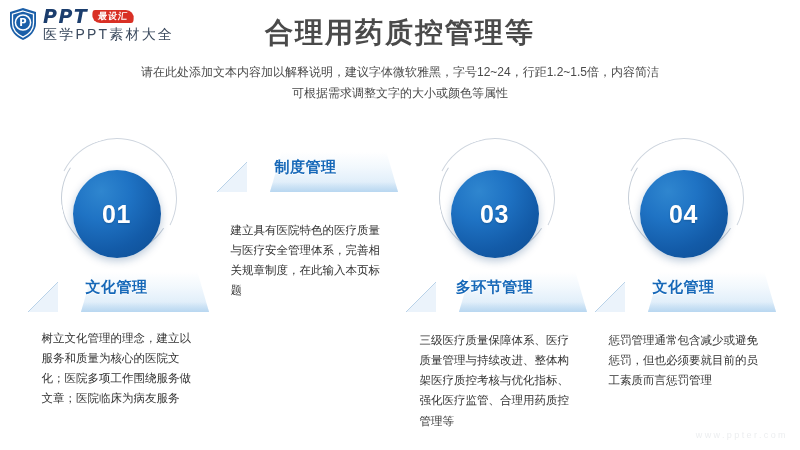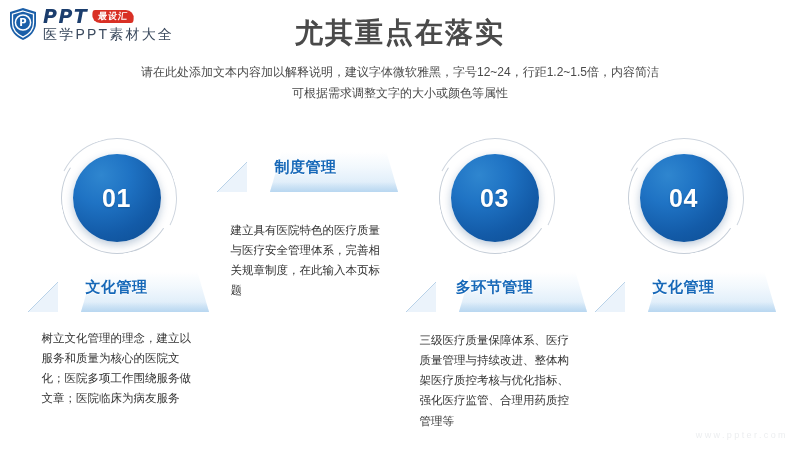--- a/index.html
+++ b/index.html
@@ -109,21 +109,21 @@
     align-items: center;
     position: relative;
   }
 
   
   .circle-wrap {
     position: relative;
     width: 120px;
     height: 120px;
     display: flex;
-    align-items: center;
+    align-items: flex-end;
     justify-content: center;
   }
   .arc {
     position: absolute;
     inset: 0;
     border-radius: 50%;
     border: 1px solid transparent;
   }
   .arc-a {
     border-top-color: #cfd6df;
@@ -240,21 +240,21 @@
   </div>
   <div class="logo-textwrap">
     <div class="logo-row1">
       <span class="logo-ppt">PPT</span>
       <span class="logo-badge">最设汇</span>
     </div>
     <div class="logo-row2">医学PPT素材大全</div>
   </div>
 </div>
 
-<div class="page-title">尤其重点在落实</div>
+<div class="page-title">合理用药质控管理等</div>
 
 <div class="subtitle">
   <div>请在此处添加文本内容加以解释说明，建议字体微软雅黑，字号12~24，行距1.2~1.5倍，内容简洁</div>
   <div>可根据需求调整文字的大小或颜色等属性</div>
 </div>
 
 <div class="columns">
 
   <div class="col">
     <div class="circle-wrap">
@@ -331,17 +331,18 @@
         <path d="M4 40 L34 10 L34 40 Z" fill="#e4eff9" opacity="0.75"></path>
         <path d="M181 40 L151 10 L151 40 Z" fill="#e4eff9" opacity="0.75"></path>
         <line x1="4" y1="40" x2="34" y2="10" stroke="#b9d2e8" stroke-width="1"></line>
         <line x1="181" y1="40" x2="151" y2="10" stroke="#b9d2e8" stroke-width="1"></line>
       </svg>
       <div class="banner-plate">
           <div class="banner-edge"></div>
         </div>
       <div class="banner-label">文化管理</div>
     </div>
+    <div class="body-text">惩罚管理通常包含减少或避免惩罚，但也必须要就目前的员工素质而言惩罚管理</div>
   </div>
 
 </div>
 
 <div class="footer-mark">www.ppter.com</div>
 
 </body></html>

